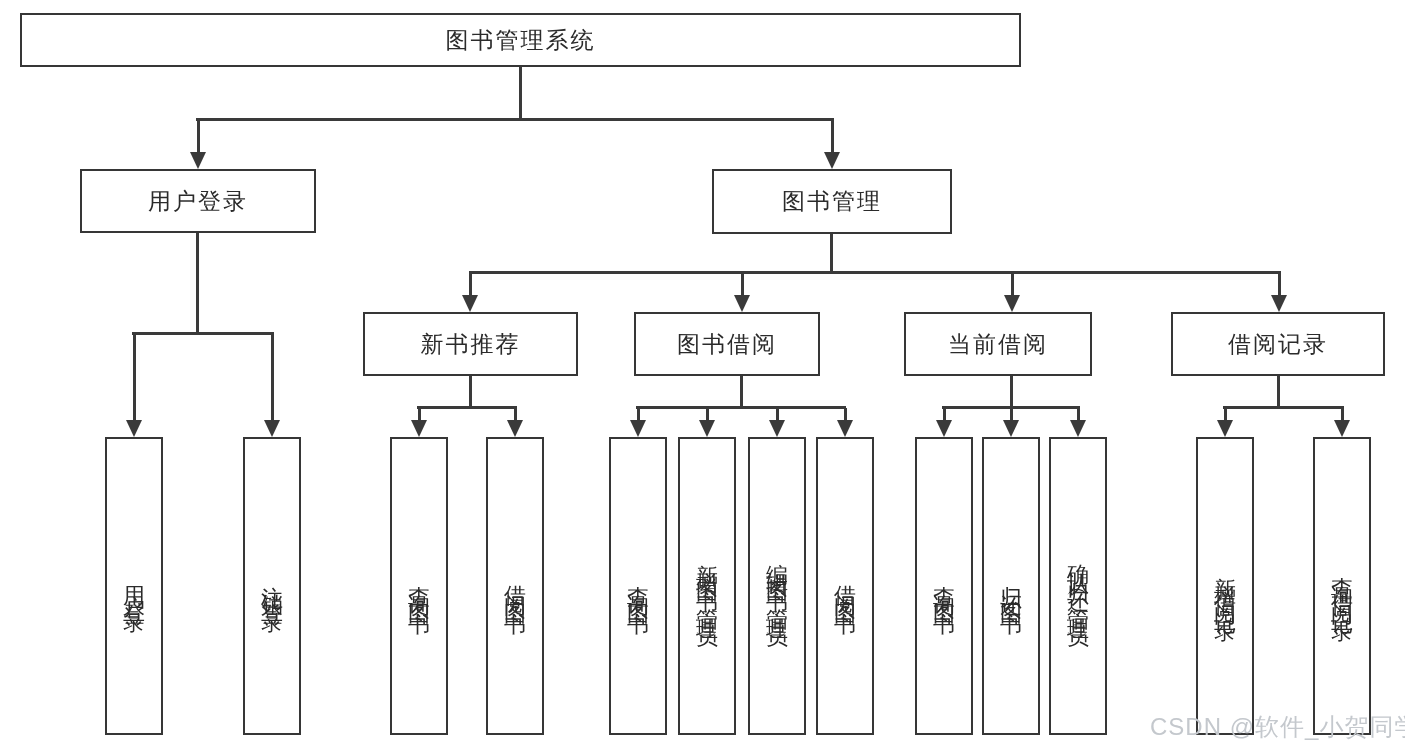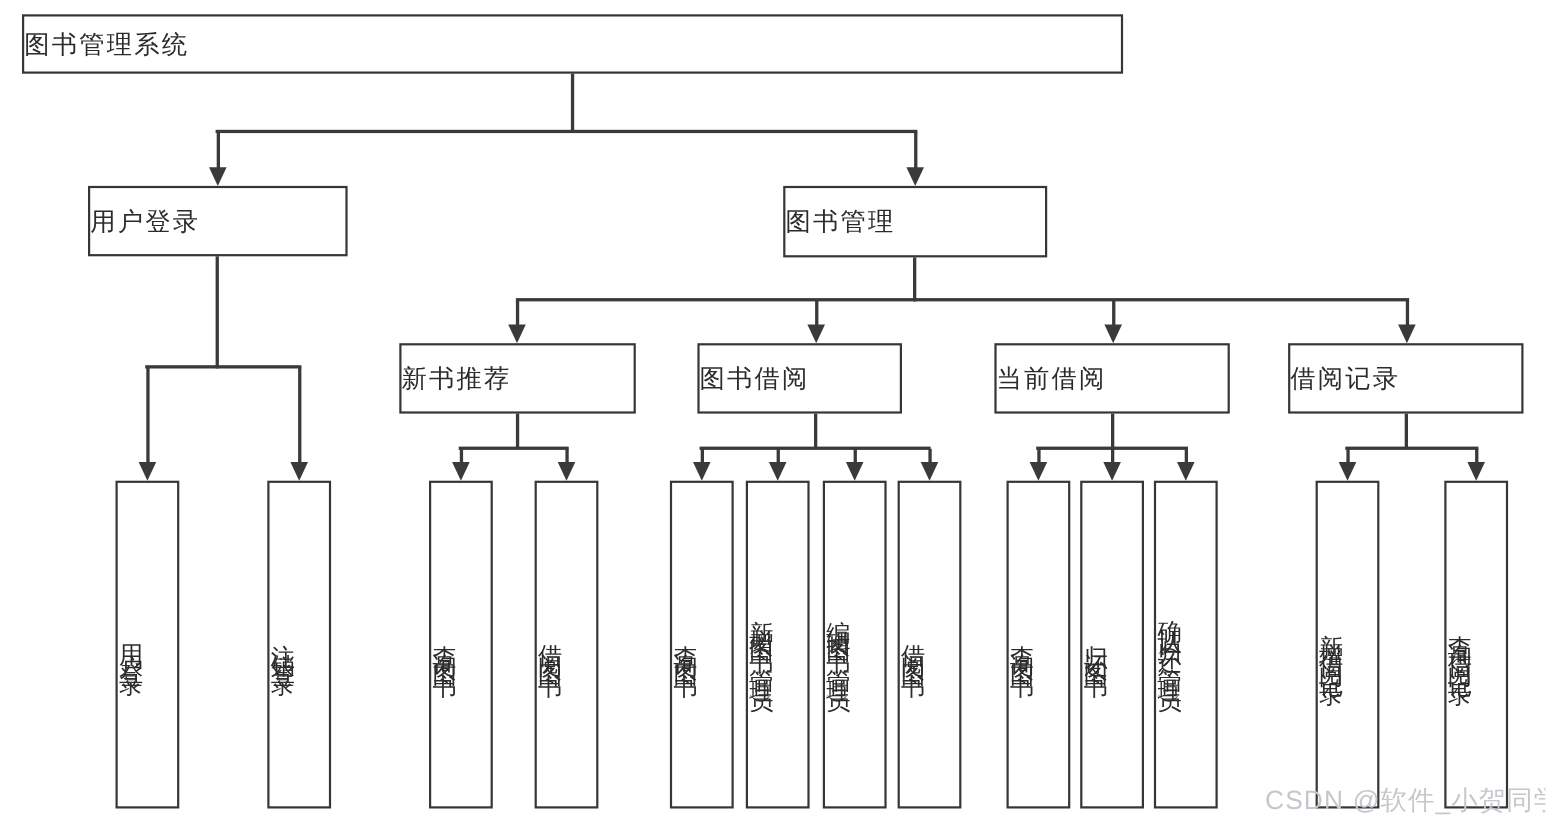--- a/index.html
+++ b/index.html
@@ -17,21 +17,21 @@
     overflow:hidden;
     font-family:"Liberation Sans","DejaVu Sans",sans-serif;
   }
   .box{
     position:absolute;
     box-sizing:border-box;
     background:#fff;
     border:2.5px solid var(--border);
     display:flex;
     align-items:center;
-    justify-content:flex-start;
+    justify-content:center;
     color:var(--text);
     z-index:2;
   }
   .hlabel{
     font-size:23px;
     letter-spacing:2px;
     white-space:nowrap;
     color:var(--text);
   }
   .vlabel{
@@ -121,21 +121,21 @@
   <div class="box" style="left:363px;top:312px;width:215px;height:64px;">
     <span class="hlabel">新书推荐</span>
   </div>
 
   <div class="box" style="left:712px;top:169px;width:240px;height:65px;">
     <span class="hlabel">图书管理</span>
   </div>
   <div class="box" style="left:634px;top:312px;width:186px;height:64px;">
     <span class="hlabel">图书借阅</span>
   </div>
-  <div class="box" style="left:904px;top:312px;width:214px;height:64px;">
+  <div class="box" style="left:904px;top:312px;width:188px;height:64px;">
     <span class="hlabel">当前借阅</span>
   </div>
   <div class="box" style="left:1171px;top:312px;width:214px;height:64px;">
     <span class="hlabel">借阅记录</span>
   </div>
 
   <div class="box" style="left:105px;top:437px;width:58px;height:298px;">
     <span class="vlabel">用户登录</span>
   </div>
   <div class="box" style="left:243px;top:437px;width:58px;height:298px;">

